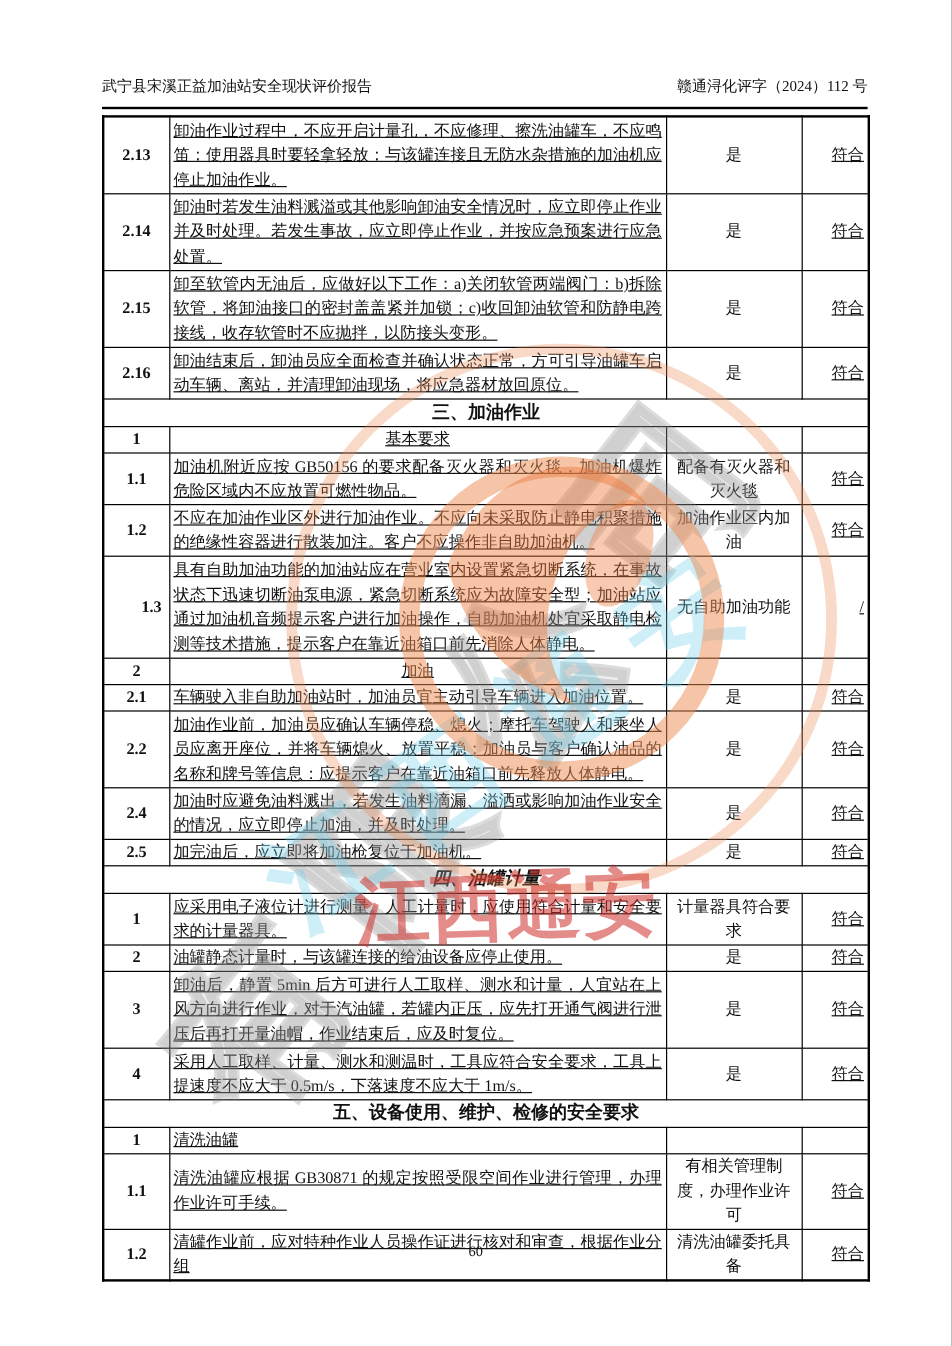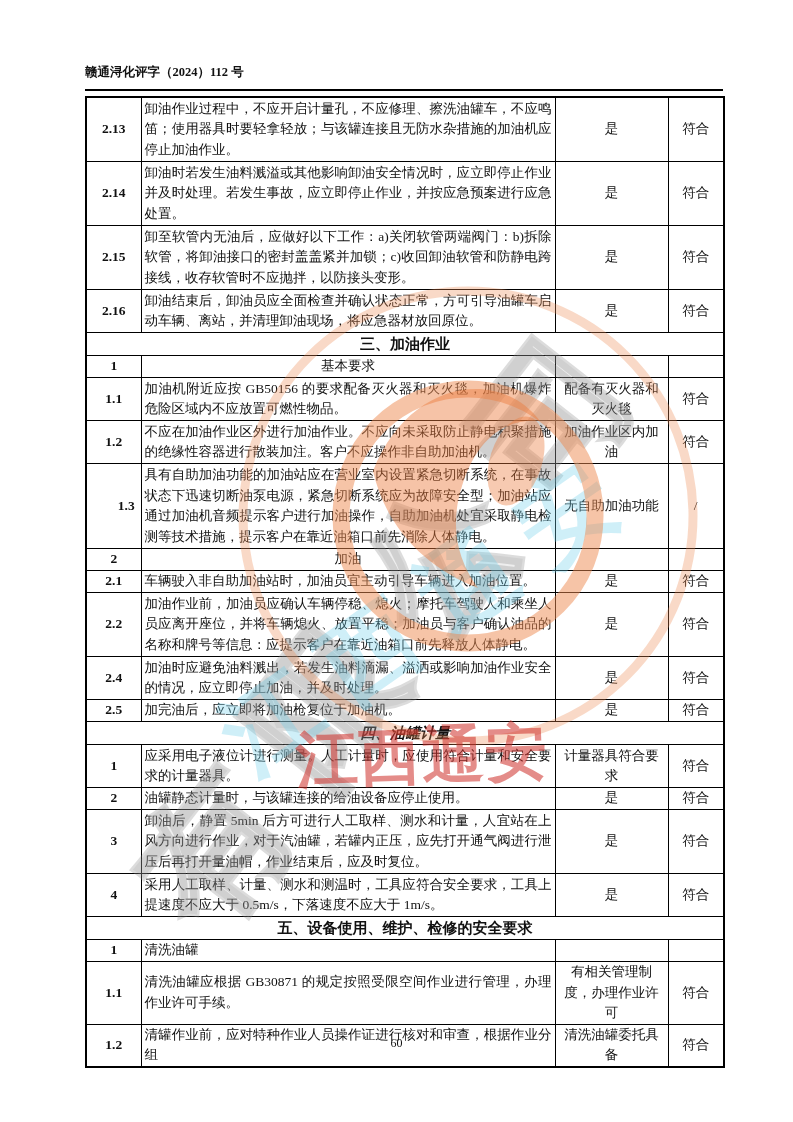--- a/index.html
+++ b/index.html
@@ -7,41 +7,41 @@
     position:relative; width:793px; height:1122px; margin:0 auto;
     background:#ffffff; overflow:hidden;
     font-family:"Liberation Serif", serif; color:#111;
   }
   
   .doc-header{
     position:absolute; top:64px; left:85px; width:638px;
     display:flex; justify-content:space-between; align-items:flex-end;
     font-size:12.5px; line-height:16px;
   }
-  .doc-header .dh-right{font-weight:bold;}
+  .doc-header .dh-right{font-weight:normal;}
   .header-rule{
     position:absolute; top:89px; left:85px; width:638px;
     border-top:2px solid #000; height:0;
   }
   
   table.review{
     position:absolute; top:96px; left:85px; width:638px;
     border-collapse:collapse; table-layout:fixed;
     font-size:13.5px; border:2px solid #000;
   }
   table.review td{
     border:1px solid #000; padding:0 3px; line-height:20.5px;
     vertical-align:middle; overflow:hidden;
   }
   td.no-cell{ text-align:center; font-weight:bold; padding:0 1px;}
-  td.content-cell{ text-align:justify; }
+  td.content-cell{ text-align:justify;text-decoration:underline; }
   td.content-cell.center{ text-align:center; }
   td.content-cell.left{ text-align:left; }
   td.result-cell{ text-align:center; padding:0 1px; }
-  td.concl-cell{ text-align:center; padding:0 1px; }
+  td.concl-cell{ text-align:right; padding:0 1px;text-decoration:underline; }
   tr.section-row td{
     text-align:center; font-weight:bold; font-size:15px; padding:0;
   }
   
   .page-footer{
     position:absolute; top:1036px; left:0; width:793px;
     text-align:center; font-size:12px;
   }
   
   .wm{ position:absolute; pointer-events:none; white-space:nowrap; }
@@ -65,20 +65,21 @@
     color:rgba(205,45,40,0.55);
   }
   .wm-stamp{ left:208px; top:256px; }
 </style>
 </head>
 <body>
 
 <div class="page">
 
   <div class="doc-header">
+    <span class="dh-left">武宁县宋溪正益加油站安全现状评价报告</span>
     <span class="dh-right">赣通浔化评字（2024）112 号</span>
   </div>
   <div class="header-rule"></div>
 
   <table class="review">
     <colgroup>
       <col style="width:55px">
         <col style="width:414px">
         <col style="width:113px">
         <col style="width:56px">

